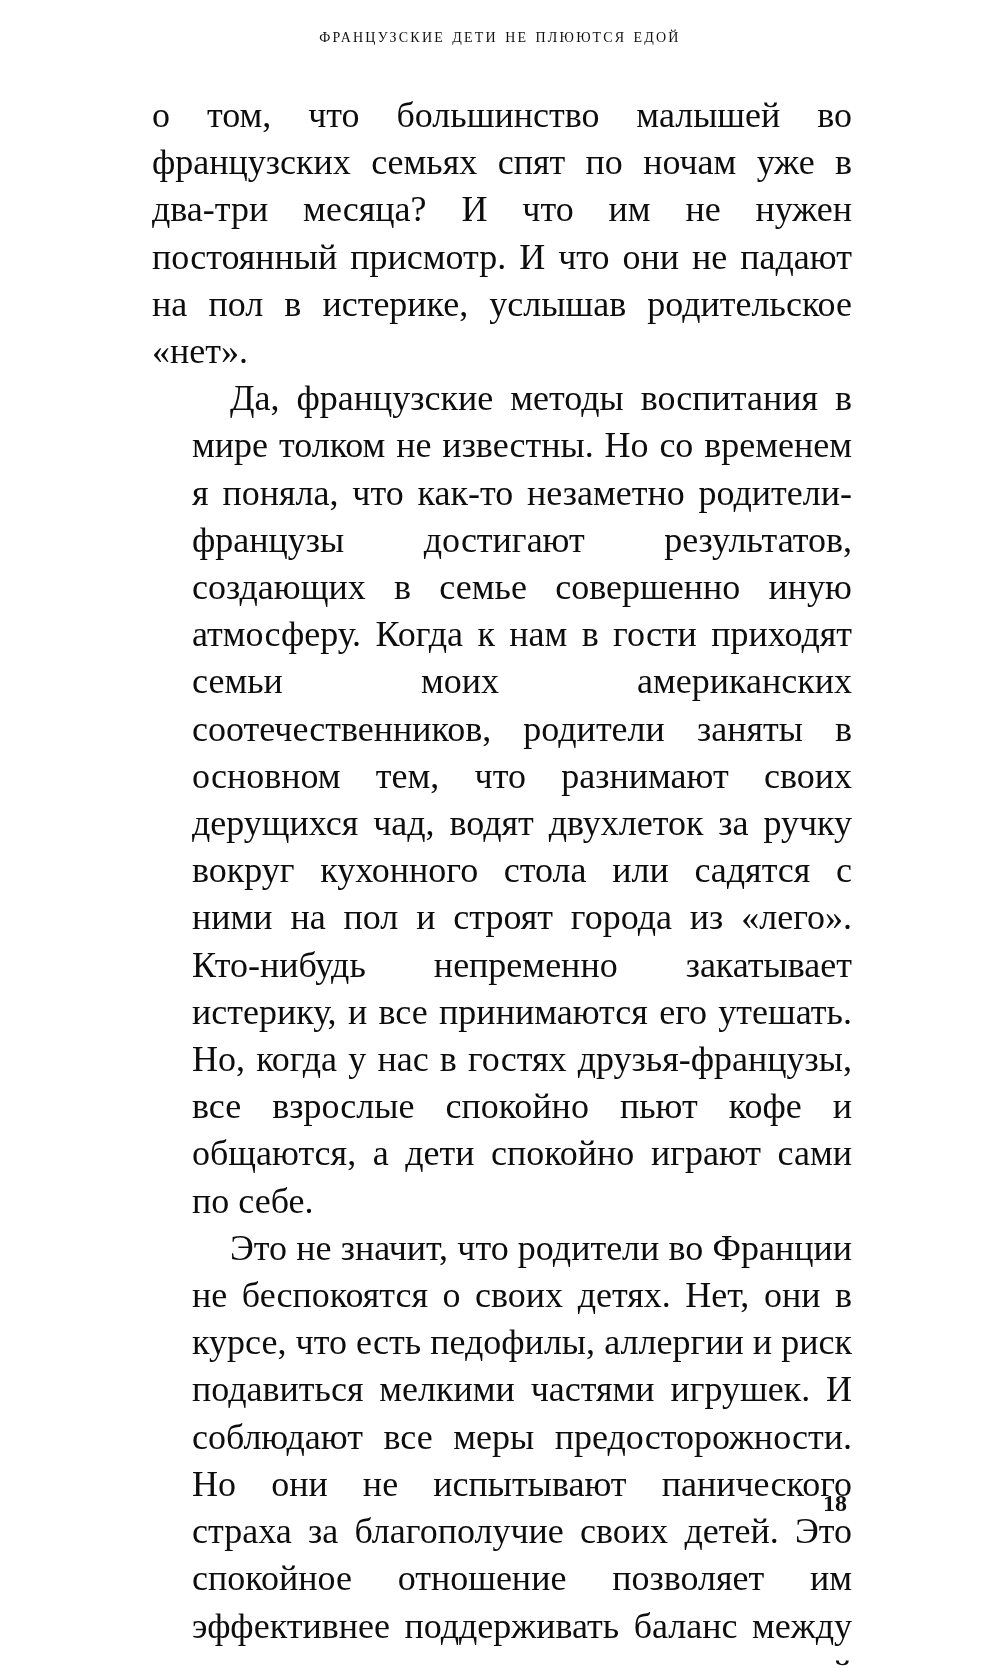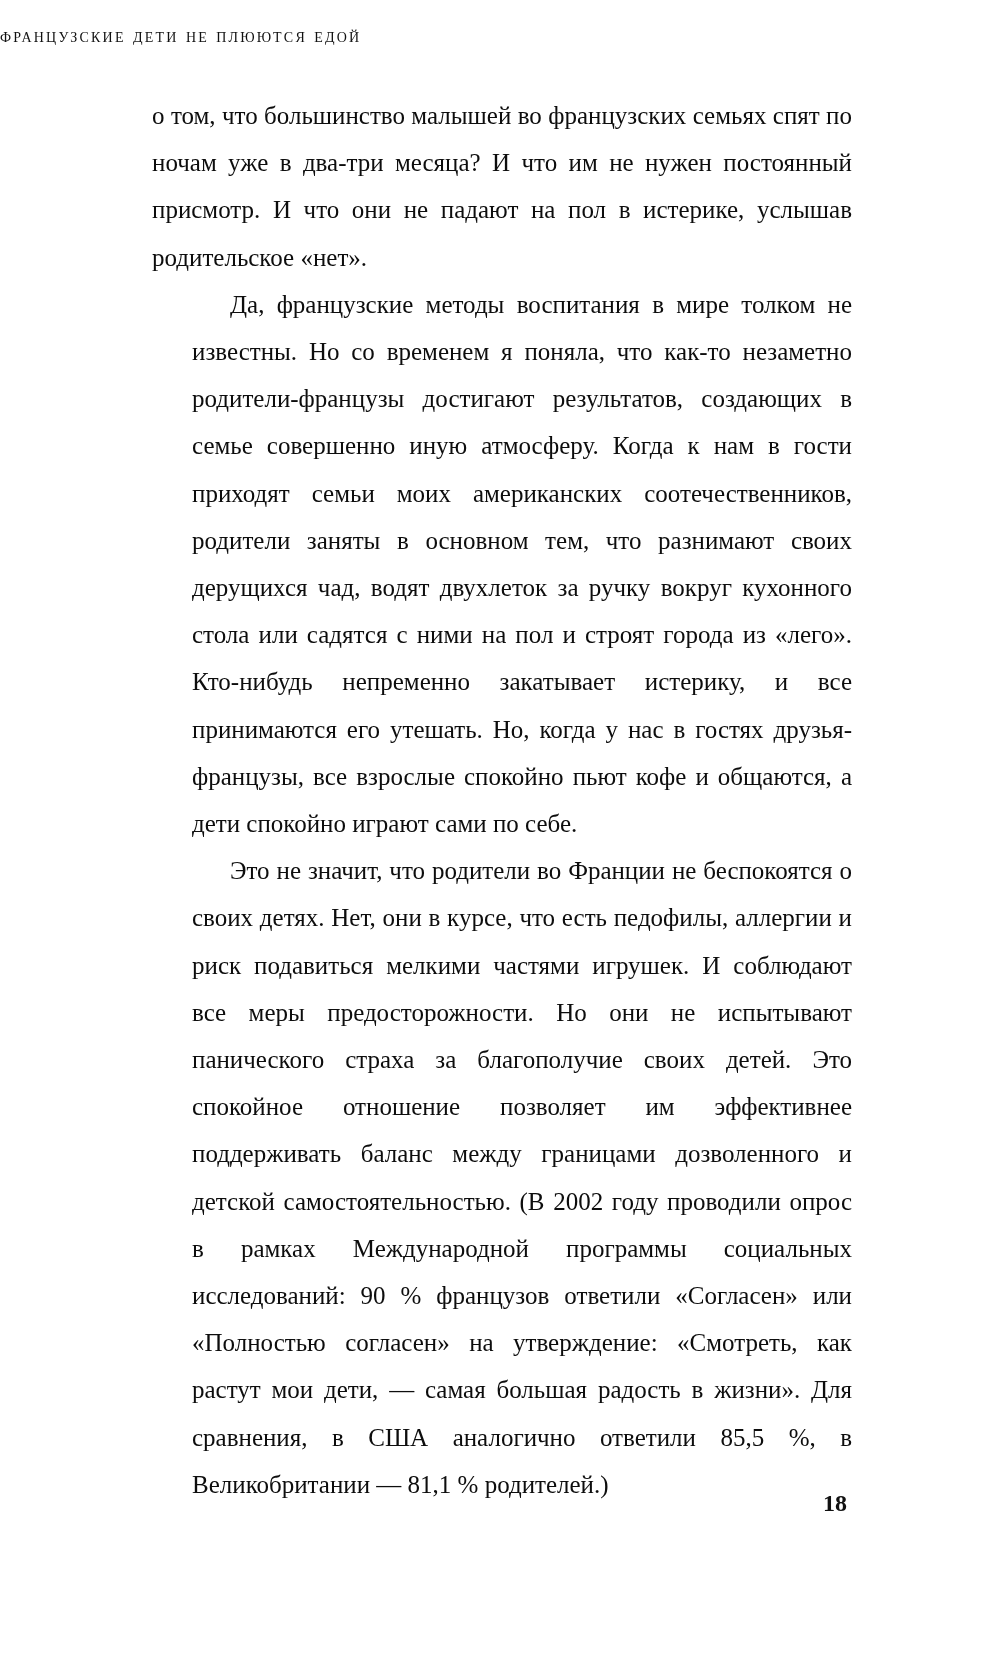--- a/index.html
+++ b/index.html
@@ -20,37 +20,37 @@
     left: 0; top: 0;
     width: 1000px;
     height: 1668px;
     box-sizing: border-box;
   }
   .running-head {
     position: absolute;
     left: 0;
     top: 24px;
     width: 1000px;
-    text-align: left;
+    text-align: center;
     font-family: "Liberation Serif", serif;
     font-size: 20.5px;
     letter-spacing: 2.2px;
     font-variant: small-caps;
     text-transform: lowercase;
     color: #111111;
   }
   .text-block {
     position: absolute;
     left: 152px;
     top: 92px;
     width: 700px;
   }
   .text-block p {
     margin: 0;
-    font-size: 25px;
+    font-size: 36px;
     line-height: 47.2px;
     text-align: justify;
     text-justify: inter-word;
     color: #0d0d0d;
     hyphens: manual;
   }
   .text-block p.indent {
     text-indent: 38px;
     margin-left: 40px;
   }

